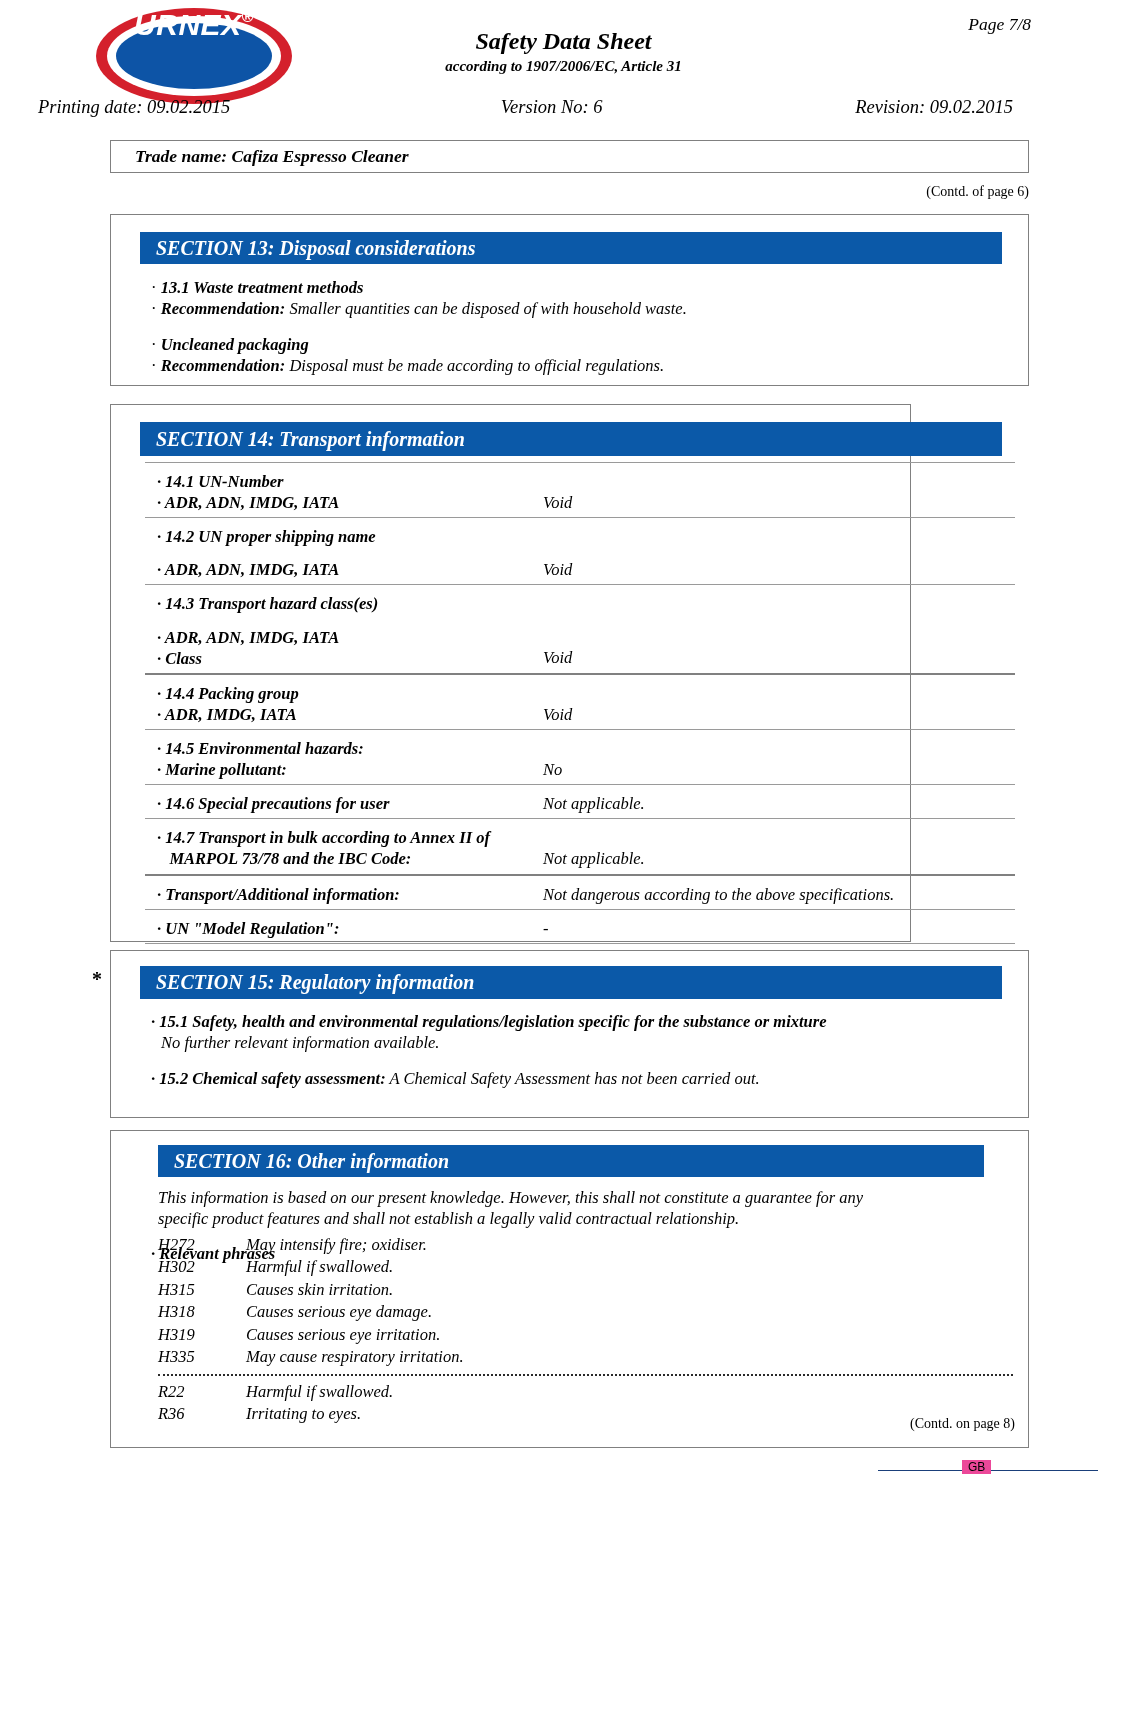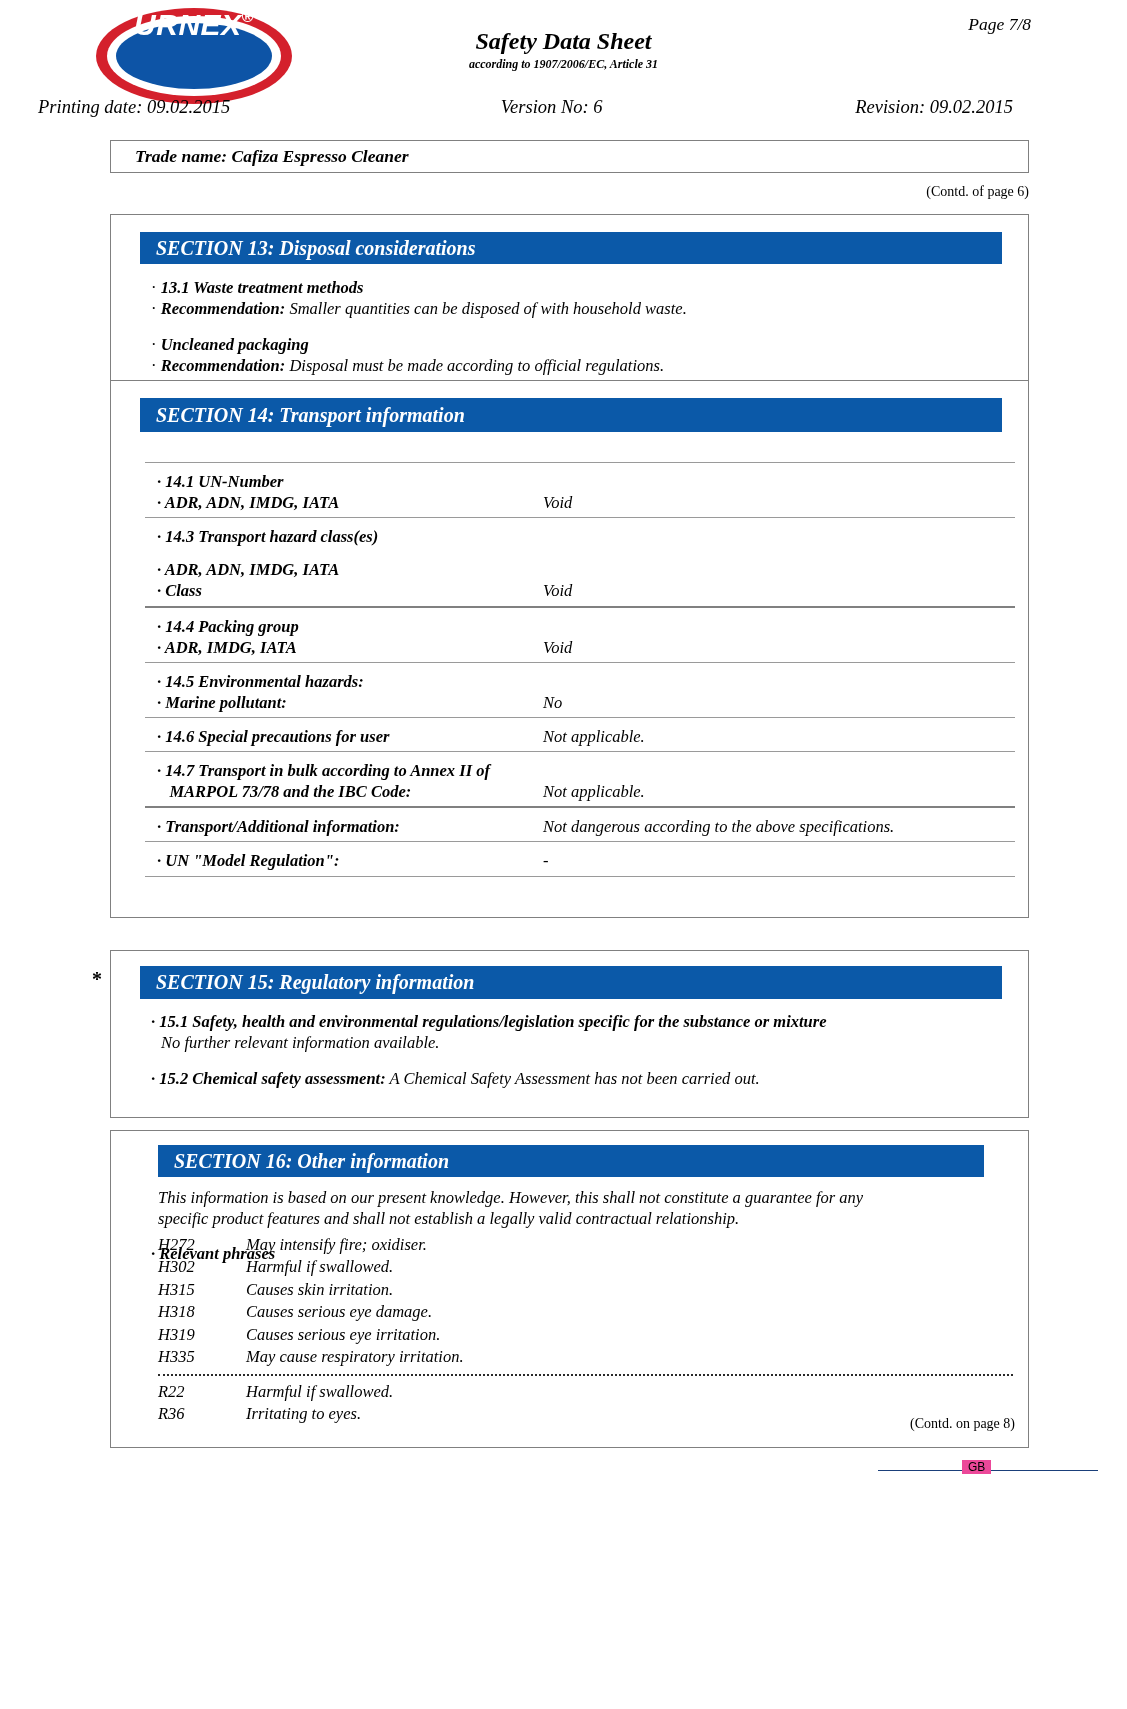--- a/index.html
+++ b/index.html
@@ -96,21 +96,21 @@
     width: 935px;
     text-align: center;
   }
   .doc-title {
     font-size: 24px;
     font-weight: bold;
     font-style: italic;
     line-height: 1.25;
   }
   .doc-subtitle {
-    font-size: 12px;
+    font-size: 15px;
     font-weight: bold;
     font-style: italic;
     line-height: 1.3;
     margin-top: 1px;
   }
   .meta-row {
     position: absolute;
     left: 38px;
     top: 97px;
     width: 975px;
@@ -306,41 +306,52 @@
         <span class="dot">·</span>
         <span class="b">Uncleaned packaging</span><span class="i"></span>
       </div>
       <div>
         <span class="dot">·</span>
         <span class="b">Recommendation:</span><span class="i"> Disposal must be made according to official regulations.</span>
       </div>
     </div>
   </div>
 
-  <div class="section-box" style="left:110px; top:380px; width:919px; height:538px;">
+  <div class="section-box" style="left:110px; top:404px; width:801px; height:538px;">
     <div class="section-bar" style="left:29px; top:17px; width:862px; height:34px;">SECTION 14: Transport information</div>
   </div>
 
   <table class="t14">
     <colgroup>
         <col class="label-col">
         <col>
       </colgroup>
     <tbody>
       <tr>
         <td>
           <div class="b">· 14.1 UN-Number</div>
           <div class="b">· ADR, ADN, IMDG, IATA</div>
         </td>
         <td class="val">
           <div style="height:21px;"></div>
           <div class="i">Void</div>
         </td>
       </tr>
 
+      <tr>
+        <td>
+          <div class="b">· 14.2 UN proper shipping name</div>
+          <div style="height:12px;"></div>
+          <div class="b">· ADR, ADN, IMDG, IATA</div>
+        </td>
+        <td class="val">
+          <div style="height:33px;"></div>
+          <div class="i">Void</div>
+        </td>
+      </tr>
 
       <tr>
         <td>
           <div class="b">· 14.3 Transport hazard class(es)</div>
           <div style="height:12px;"></div>
           <div class="b">· ADR, ADN, IMDG, IATA</div>
           <div class="b">· Class</div>
         </td>
         <td class="val">
           <div style="height:54px;"></div>

